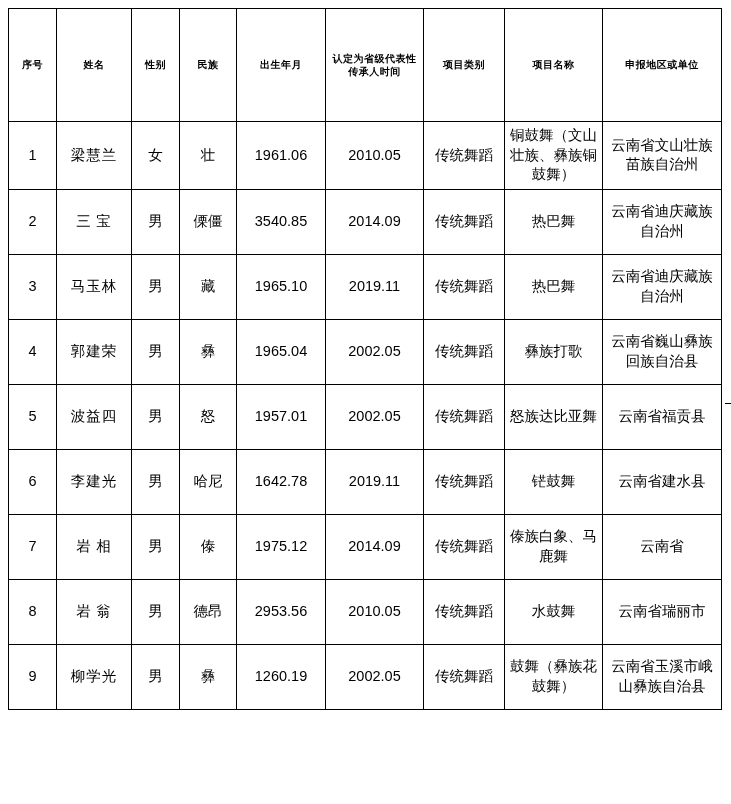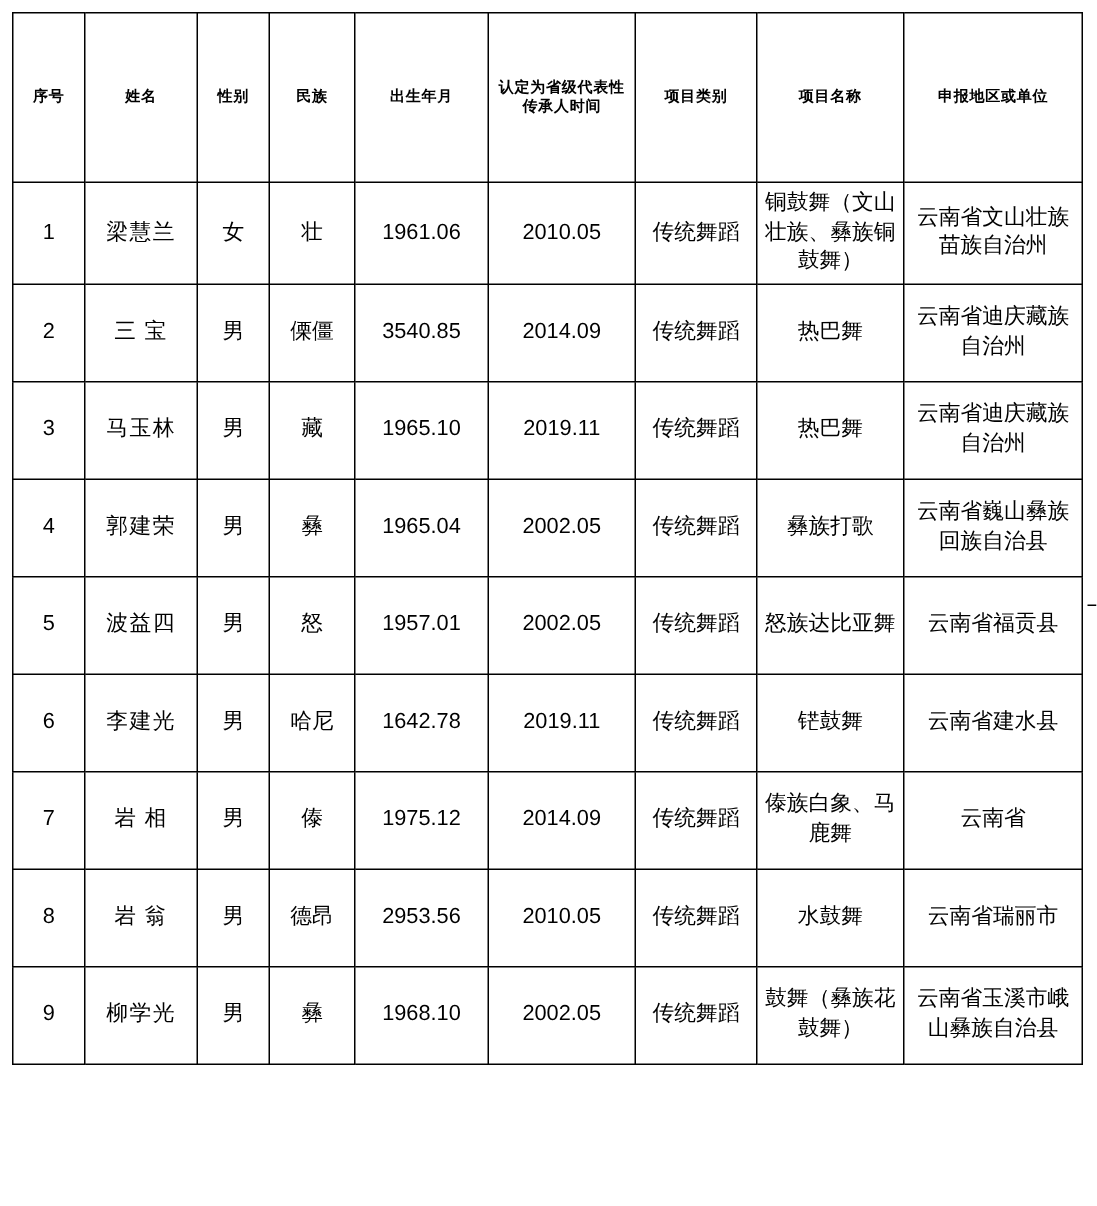--- a/index.html
+++ b/index.html
@@ -190,21 +190,21 @@
         <td class="cell-num">2010.05</td>
         <td>传统舞蹈</td>
         <td>水鼓舞</td>
         <td>云南省瑞丽市</td>
       </tr>
       <tr>
         <td class="cell-num">9</td>
         <td class="cell-name">柳学光</td>
         <td>男</td>
         <td>彝</td>
-        <td class="cell-num">1968.10</td>
+        <td class="cell-num">1260.19</td>
         <td class="cell-num">2002.05</td>
         <td>传统舞蹈</td>
         <td>鼓舞（彝族花鼓舞）</td>
         <td>云南省玉溪市峨山彝族自治县</td>
       </tr>
     </tbody>
   </table>
   <div class="edge-tick"></div>
 
 </div>

